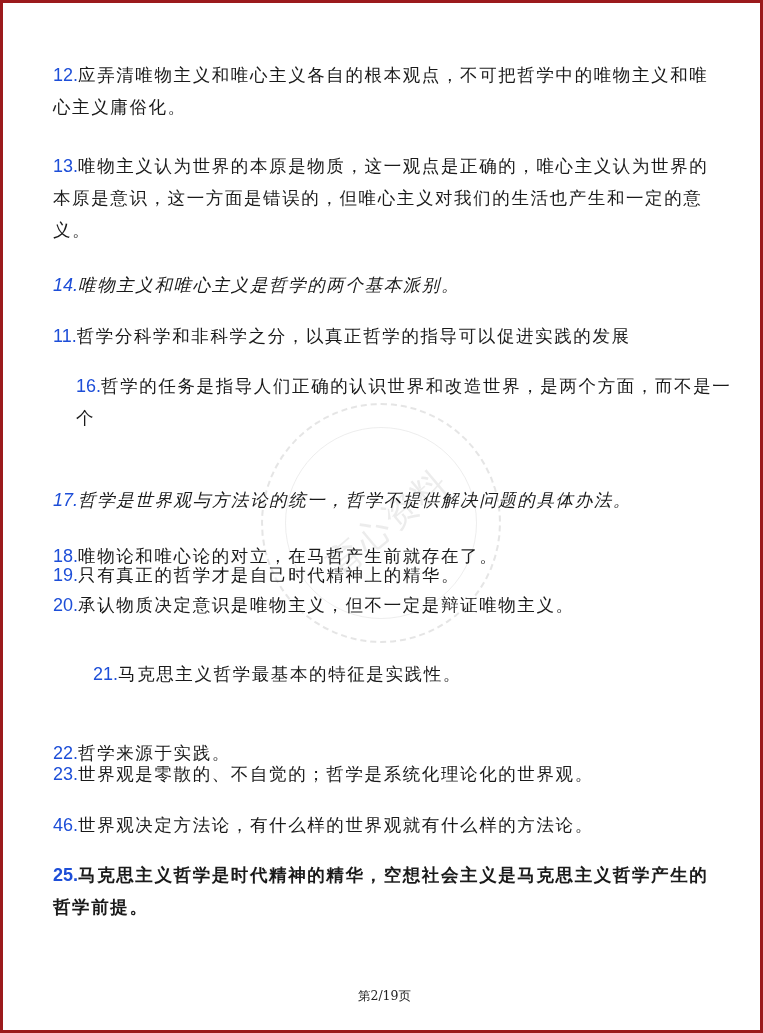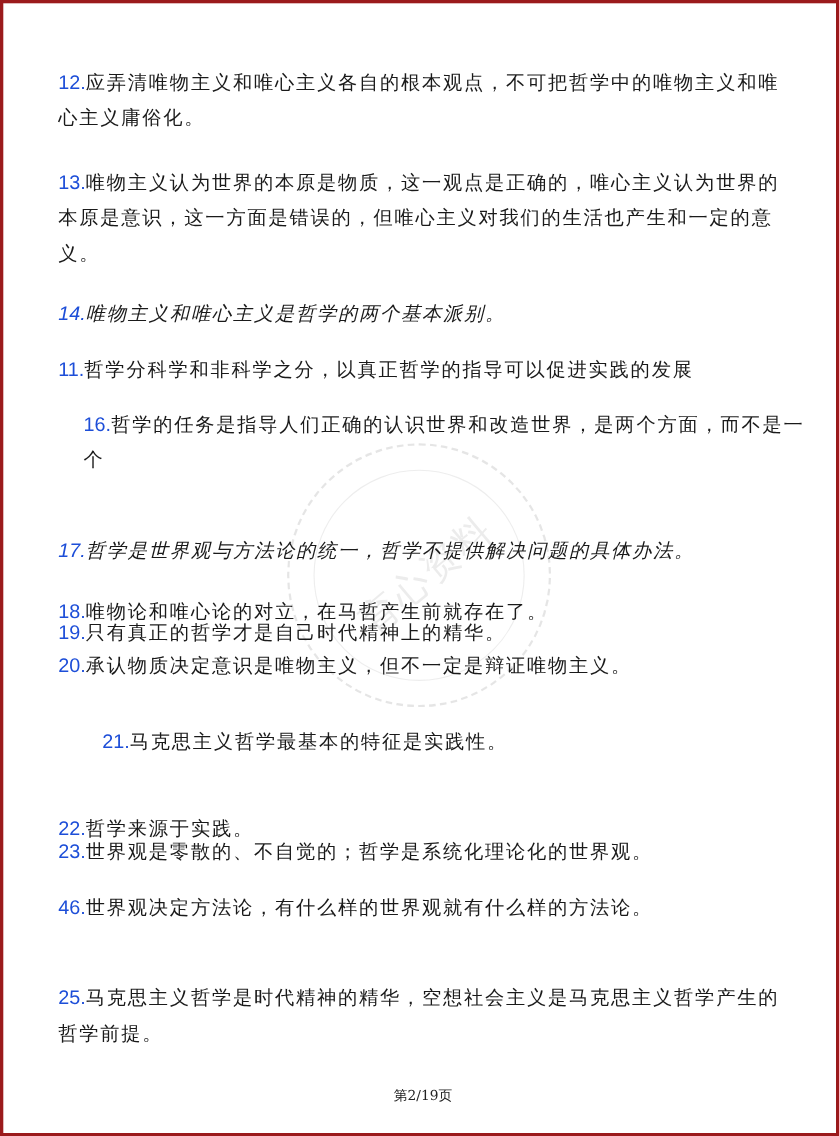--- a/index.html
+++ b/index.html
@@ -142,20 +142,20 @@
     </div>
 
     <div class="item" style="top:755px;">
       <span class="num">23.</span><span>世界观是零散的、不自觉的；哲学是系统化理论化的世界观。</span>
     </div>
 
     <div class="item" style="top:806px;">
       <span class="num">46.</span><span>世界观决定方法论，有什么样的世界观就有什么样的方法论。</span>
     </div>
 
-    <div class="item" style="top:888px;">
+    <div class="item" style="top:856px;font-weight:bold;">
       <span class="num">25.</span><span>马克思主义哲学是时代精神的精华，空想社会主义是马克思主义哲学产生的哲学前提。</span>
     </div>
 
   </div>
 
   <div class="footer">第2/19页</div>
 </div>
 
 </body></html>

